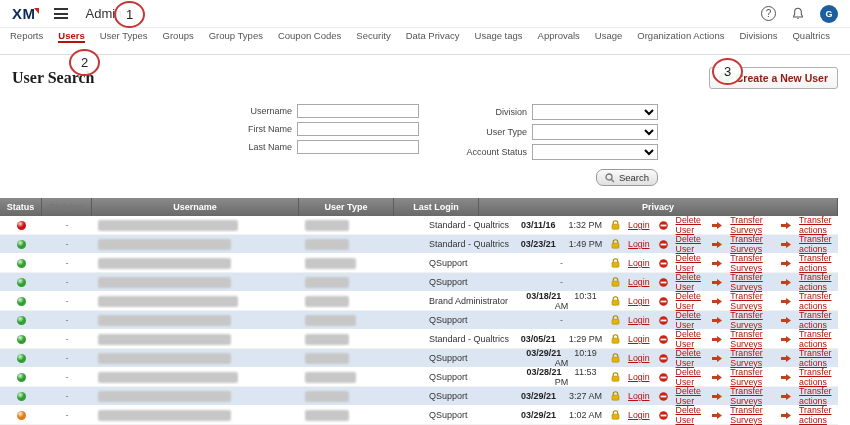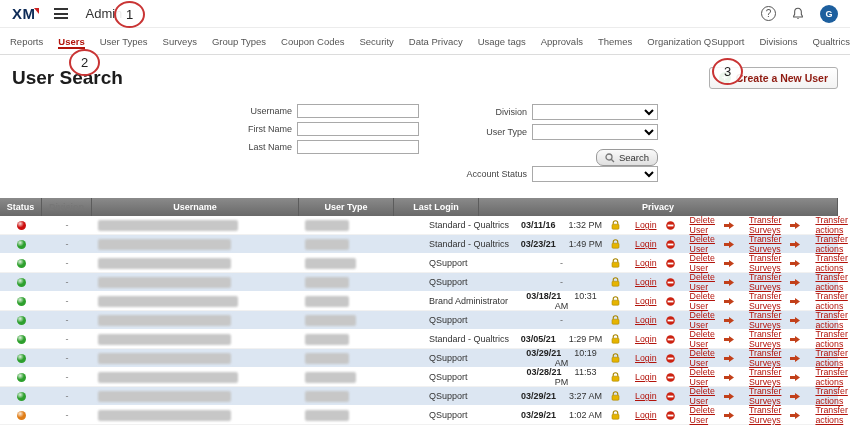--- a/index.html
+++ b/index.html
@@ -17,31 +17,31 @@
   .burger i { display:block; width:14px; height:2px; background:#333; }
   .tb-title { margin-left:18px; font-size:13px; color:#333; }
   .tb-right { margin-left:auto; display:flex; align-items:center; gap:15px; }
   .help { width:15px; height:15px; border:1.3px solid #555; border-radius:50%;
     font-size:10px; color:#555; display:flex; align-items:center; justify-content:center; cursor:pointer; }
   .bell { cursor:pointer; }
   .avatar { width:18px; height:18px; border-radius:50%; background:#1d5f9e; color:#fff;
     font-size:9px; font-weight:bold; display:flex; align-items:center; justify-content:center; cursor:pointer; }
 
   
-  .nav { height:27px; display:flex; align-items:center; gap:15px; padding:0 10px;
+  .nav { height:27px; display:flex; align-items:flex-start; gap:15px; padding:0 10px;
     border-bottom:1px solid #dcdcdc; font-size:9.5px; color:#555;
     white-space:nowrap; overflow:hidden; }
   .nav-item { display:flex; align-items:center; border-bottom:2.5px solid transparent;
     padding-top:2px; cursor:pointer; }
   .nav-item.active { color:#b3130b; font-weight:bold; border-bottom-color:#b3130b; }
 
   
   .page-head { display:flex; justify-content:space-between; align-items:center;
     padding:0 12px; height:46px; }
-  .ptitle { font-size:19px; font-weight:bold; color:#1c1c1c; }
+  .ptitle { font-size:16px; font-weight:bold; color:#1c1c1c;font-family:Liberation Serif, serif; }
   .create-btn { display:flex; align-items:center; gap:5px;
     background:linear-gradient(#ffffff,#f3f3f3); border:1px solid #b0b0b0; border-radius:3px;
     padding:4px 9px; font-size:10.5px; font-weight:bold; color:#8f1a10;
     font-family:inherit; cursor:pointer; }
   .plus { width:12px; height:12px; border-radius:50%; background:#3fa33f; color:#fff;
     font-size:10px; font-weight:bold; display:flex; align-items:center; justify-content:center; line-height:1; }
 
   
   .form-wrap { display:flex; justify-content:center; gap:26px; padding-top:3px; }
   .fcol { display:flex; flex-direction:column; }
@@ -84,21 +84,21 @@
   .redact { display:inline-block; height:11px; border-radius:2px; background:#c7c7c7;
     filter:blur(0.8px); margin-left:6px; }
   .redact-user { width:133px; }
   .redact-name { width:44px; }
   .trow:nth-child(3n)   .redact-name { width:51px; }
   .trow:nth-child(4n+1) .redact-user { width:140px; }
 
   .c-lastlogin b { font-weight:bold; color:#222; margin-right:13px; }
   .c-lastlogin .dash { color:#666; }
 
-  .act { display:flex; align-items:center; gap:15px; cursor:pointer; }
+  .act { display:flex; align-items:center; gap:8px; cursor:pointer; }
   .act u { color:#b3130b; font-size:8.8px; }
   .ic { flex:none; }
 
   
   .ann { position:absolute; width:31px; height:27px; border:2.5px solid #c93434;
     border-radius:50%; background:rgba(255,255,255,0.9);
     display:flex; align-items:center; justify-content:center;
     font-size:13px; color:#222; z-index:60; }
 </style>
 </head>
@@ -122,29 +122,29 @@
       <path d="M6.7 12.7a1.4 1.4 0 0 0 2.6 0z" fill="#555"></path>
     </svg>
     <div class="avatar">G</div>
   </div>
 </div>
 
 <div class="nav">
     <div class="nav-item">Reports</div>
     <div class="nav-item active">Users</div>
     <div class="nav-item">User Types</div>
-    <div class="nav-item">Surveys</div>
+    <div class="nav-item">Groups</div>
     <div class="nav-item">Group Types</div>
     <div class="nav-item">Coupon Codes</div>
     <div class="nav-item">Security</div>
     <div class="nav-item">Data Privacy</div>
     <div class="nav-item">Usage tags</div>
     <div class="nav-item">Approvals</div>
-    <div class="nav-item">Themes</div>
-    <div class="nav-item">Organization QSupport</div>
+    <div class="nav-item">Usage</div>
+    <div class="nav-item">Organization Actions</div>
     <div class="nav-item">Divisions</div>
     <div class="nav-item">Qualtrics</div>
   </div>
 
 <div class="page-head">
   <div class="ptitle">User Search</div>
   <button class="create-btn">
     <span class="plus">+</span>
     <span>Create a New User</span>
   </button>
@@ -165,35 +165,35 @@
         <input class="finput" style="">
       </div>
     </div>
   <div class="fcol">
       <div class="frow">
         <label class="flabel r">Division</label>
         <select class="fselect"><option></option></select>
       </div>
       <div class="frow">
         <label class="flabel r">User Type</label>
+        <select class="fselect"><option></option></select>
+      </div>
+      <div class="frow">
+        <label class="flabel r">Account Status</label>
         <select class="fselect"><option></option></select>
       </div>
       <div class="frow search-row">
         <button class="search-btn">
   <svg class="ic" width="10" height="10" viewBox="0 0 10 10">
     <circle cx="4" cy="4" r="3" fill="none" stroke="#777" stroke-width="1.3"></circle>
     <line x1="6.2" y1="6.2" x2="9" y2="9" stroke="#777" stroke-width="1.3"></line>
   </svg>
           <span>Search</span>
         </button>
       </div>
-      <div class="frow">
-        <label class="flabel r">Account Status</label>
-        <select class="fselect"><option></option></select>
-      </div>
     </div>
 </div>
 
 <div class="utable">
   <div class="thead">
       <div class="c c-status">Status</div>
       <div class="c c-division">Division</div>
       <div class="c c-username">Username</div>
       <div class="c c-usertype">User Type</div>
       <div class="c c-lastlogin">Last Login</div>

